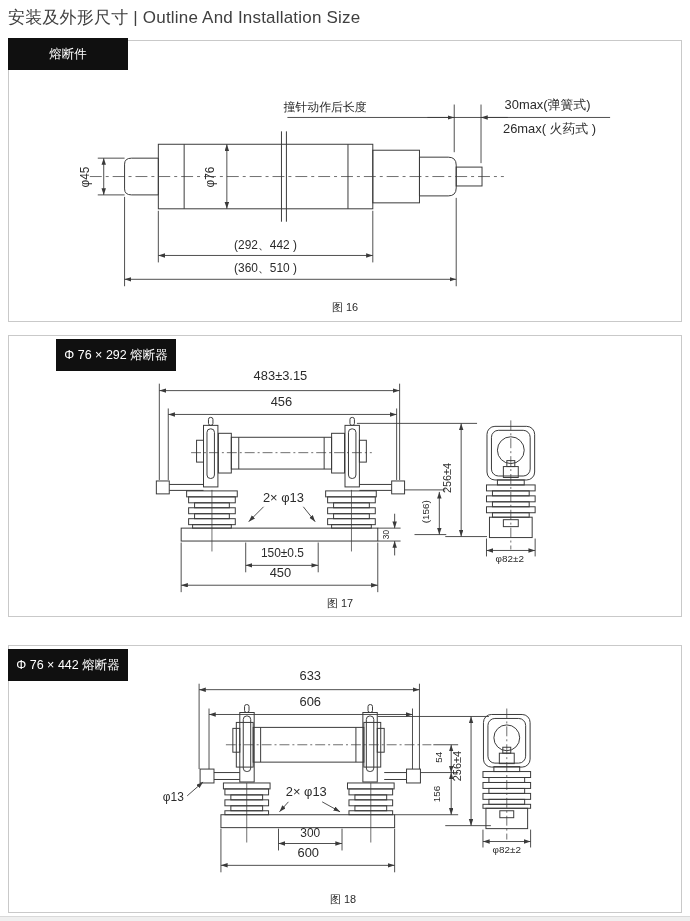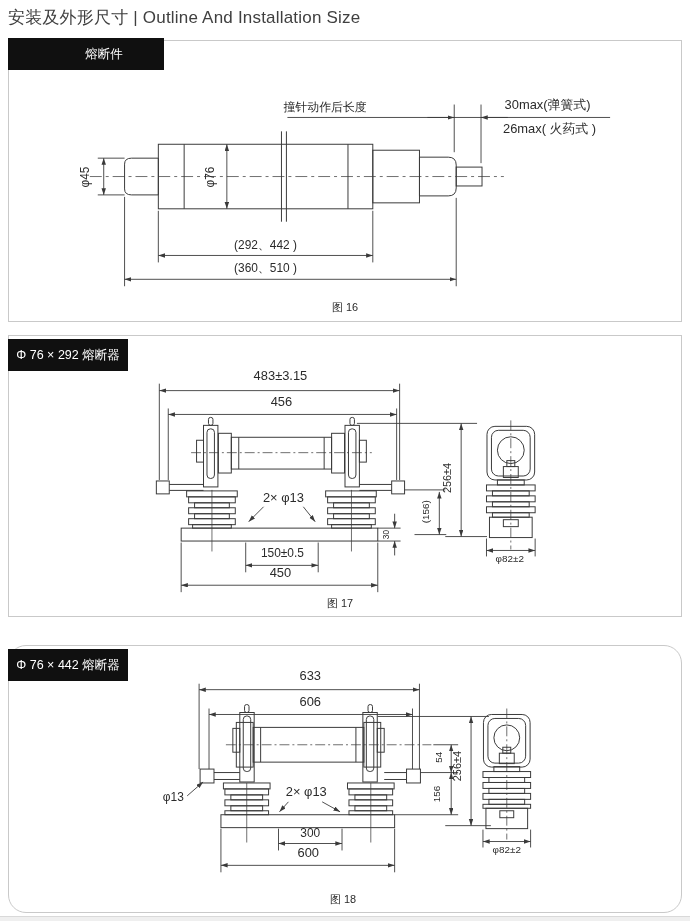--- a/index.html
+++ b/index.html
@@ -11,28 +11,28 @@
   .page-title{
     position:absolute;left:8px;top:6px;width:600px;
     font-size:17px;color:#404040;letter-spacing:0.2px;
   }
   .panel{
     position:absolute;left:8px;width:674px;
     border:1px solid #c9c9c9;background:#fff;box-sizing:border-box;
   }
   .panel-1{top:40px;height:282px;}
   .panel-2{top:335px;height:282px;}
-  .panel-3{top:645px;height:268px;border-radius:18px;}
+  .panel-3{top:645px;height:268px;}
   .panel-label{
     position:absolute;left:-1px;background:#101010;color:#fff;
     width:120px;height:32px;line-height:32px;text-align:center;
     font-size:12.5px;z-index:2;
   }
-  .panel-1 .panel-label{top:-3px;padding-left:36px;}
-  .panel-2 .panel-label{top:3px;}
+  .panel-1 .panel-label{top:-3px;}
+  .panel-2 .panel-label{top:3px;margin-left:48px;}
   .panel-3 .panel-label{top:3px;}
   .panel svg{position:absolute;left:0;top:0;width:100%;height:100%;}
   .geo{stroke:#3a3a3a;stroke-width:1;fill:none;}
   .thin{stroke:#4a4a4a;stroke-width:0.8;fill:none;}
   .dim{stroke:#3a3a3a;stroke-width:0.9;fill:none;}
   .arrfill{fill:#3a3a3a;}
   text{fill:#2b2b2b;font-family:"Liberation Sans",sans-serif;}
   .t12{font-size:12px;}.t13{font-size:13px;}.t11{font-size:11px;}
   .t10{font-size:10px;}.t8{font-size:8.5px;}
   .footer-strip{

